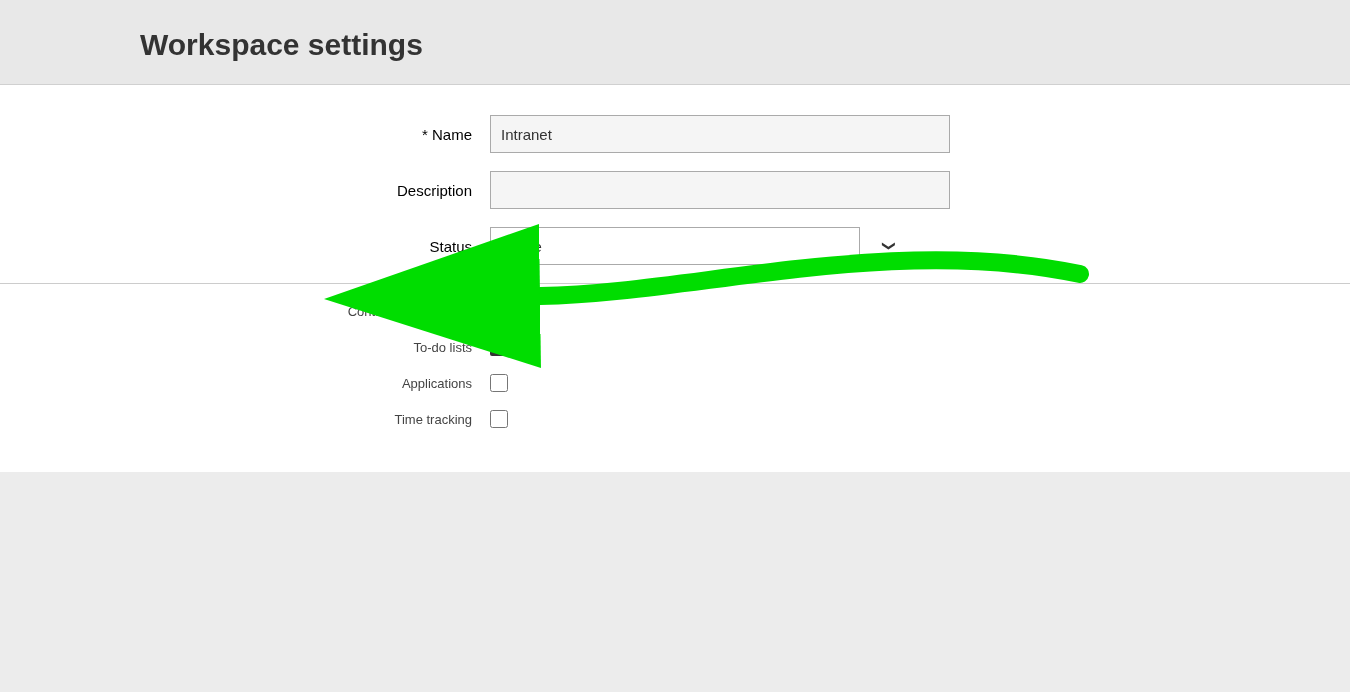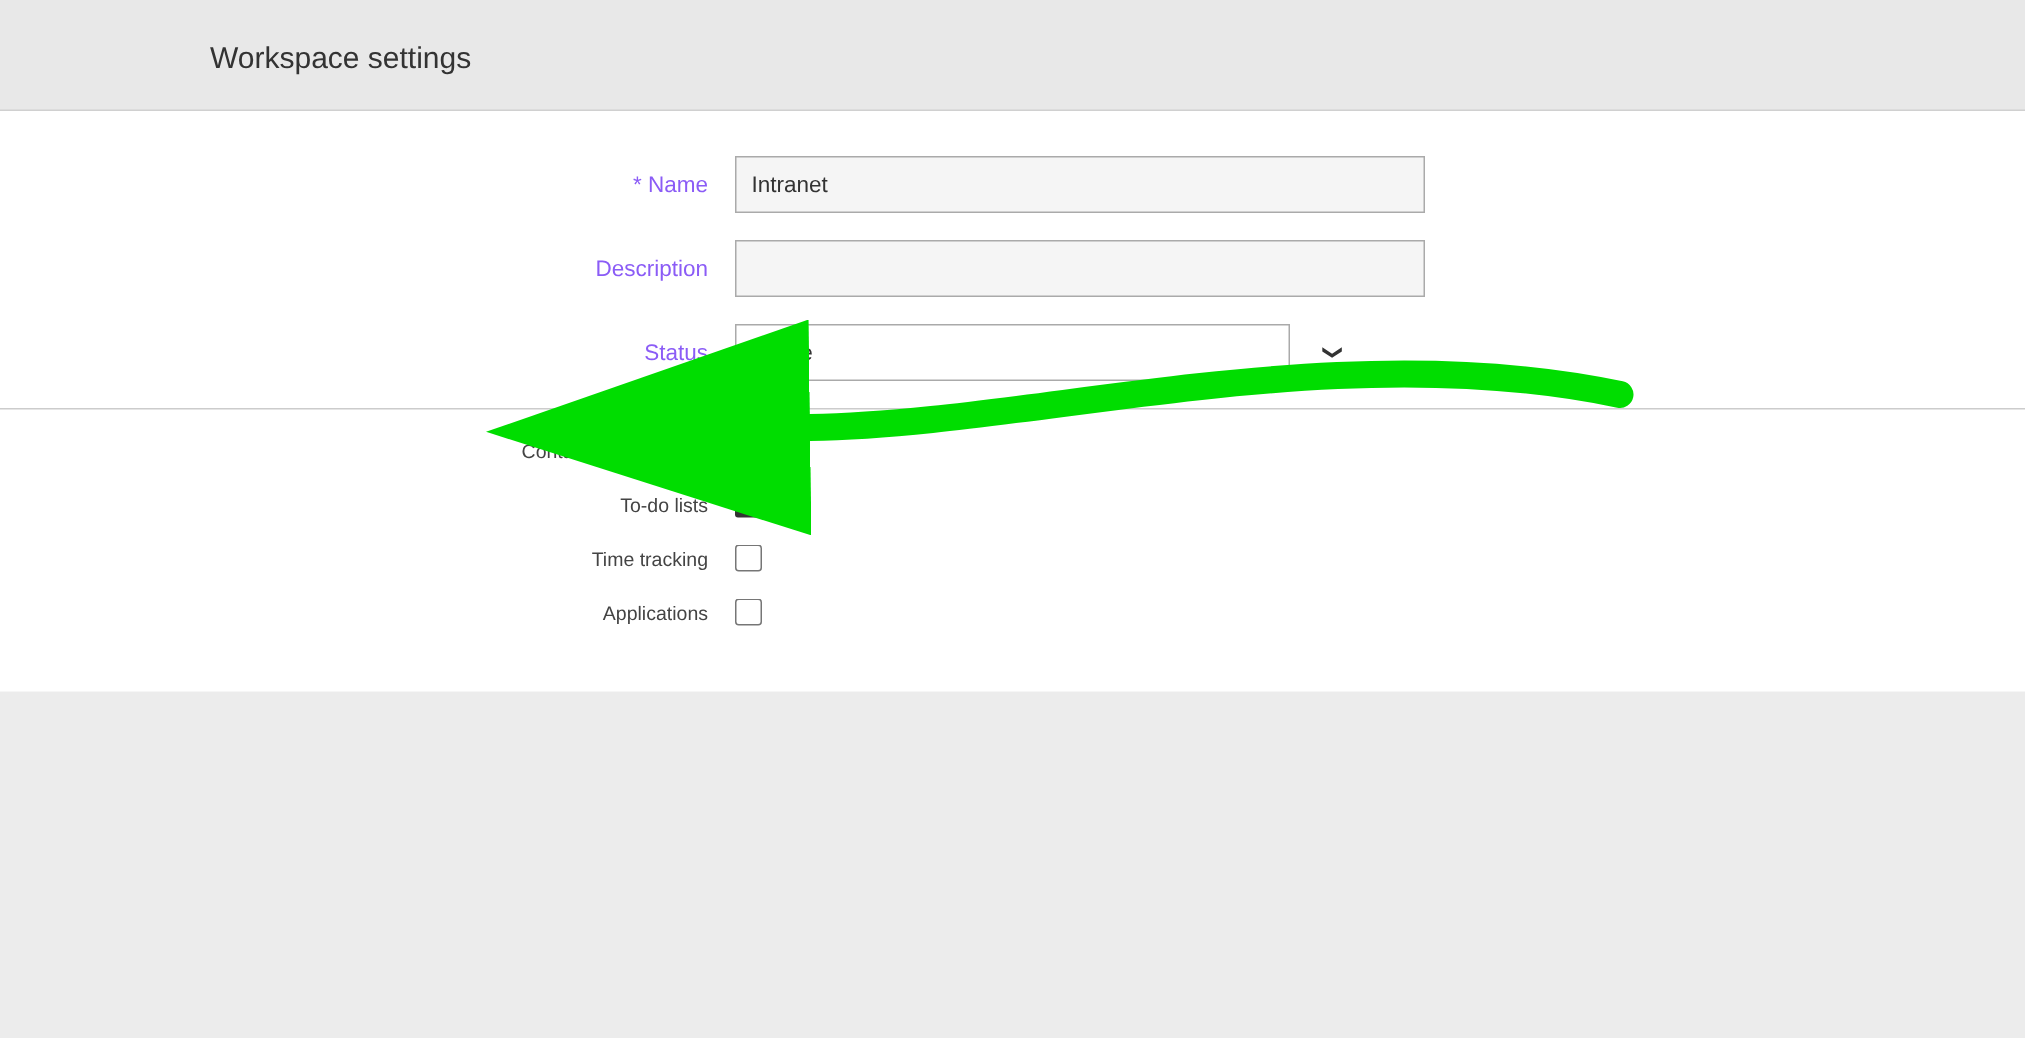--- a/index.html
+++ b/index.html
@@ -35,22 +35,22 @@
       position: relative;
     }
 
     .workspace-header {
       background-color: #e8e8e8;
       padding: 28px 40px 22px 140px;
       border-bottom: 1px solid #d0d0d0;
     }
 
     .workspace-header h1 {
-      font-size: 20px;
-      font-weight: 400;
+      font-size: 30px;
+      font-weight: 700;
       color: #333;
     }
 
     .form-area {
       background-color: #ffffff;
       padding: 30px 0 30px 0;
       margin: 0;
       position: relative;
     }
 
@@ -59,21 +59,21 @@
       align-items: center;
       margin-bottom: 18px;
       padding: 0 0 0 0;
     }
 
     .form-label {
       text-align: right;
       width: 490px;
       padding-right: 18px;
       font-size: 15px;
-      color: #8b5cf6;
+      color: #000000;
       flex-shrink: 0;
     }
 
     .form-input {
       width: 460px;
       height: 38px;
       border: 1px solid #aaa;
       background-color: #f5f5f5;
       padding: 6px 10px;
       font-size: 15px;
@@ -185,26 +185,26 @@
           <label class="feature-label">Contact management</label>
           <input type="checkbox" class="feature-checkbox" checked="" style="">
         </div>
 
         <div class="feature-row">
           <label class="feature-label">To-do lists</label>
           <input type="checkbox" class="feature-checkbox" checked="" style="">
         </div>
 
         <div class="feature-row">
+          <label class="feature-label">Applications</label>
+          <input type="checkbox" class="feature-checkbox" style="">
+        </div>
+
+        <div class="feature-row">
           <label class="feature-label">Time tracking</label>
-          <input type="checkbox" class="feature-checkbox" style="">
-        </div>
-
-        <div class="feature-row">
-          <label class="feature-label">Applications</label>
           <input type="checkbox" class="feature-checkbox" style="">
         </div>
 
         <svg style="position:absolute; top: -20px; left: 490px; width: 600px; height: 80px; pointer-events:none; overflow:visible;" viewBox="0 0 600 80">
 
           <defs>
             <marker id="arrowhead" markerWidth="12" markerHeight="8" refX="0" refY="4" orient="auto">
               <polygon points="0 0, 12 4, 0 8" fill="#00dd00"></polygon>
             </marker>
           </defs>

